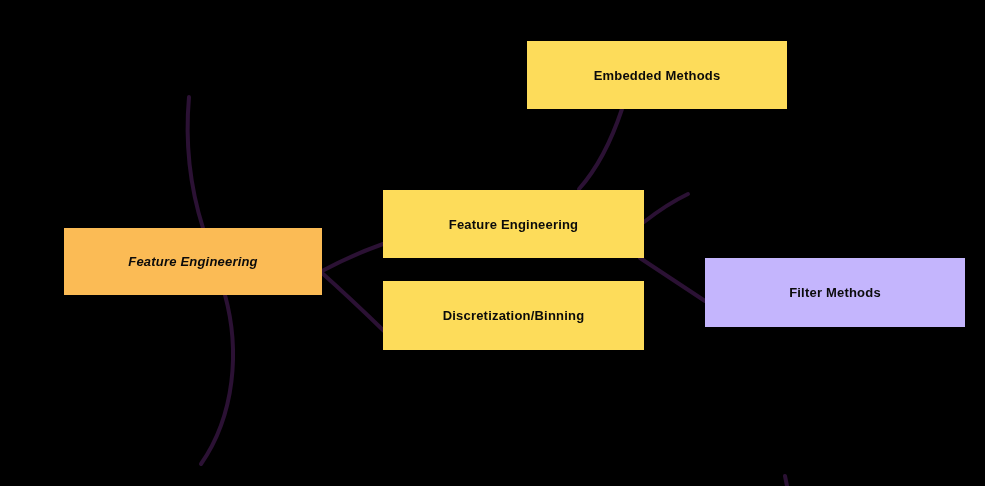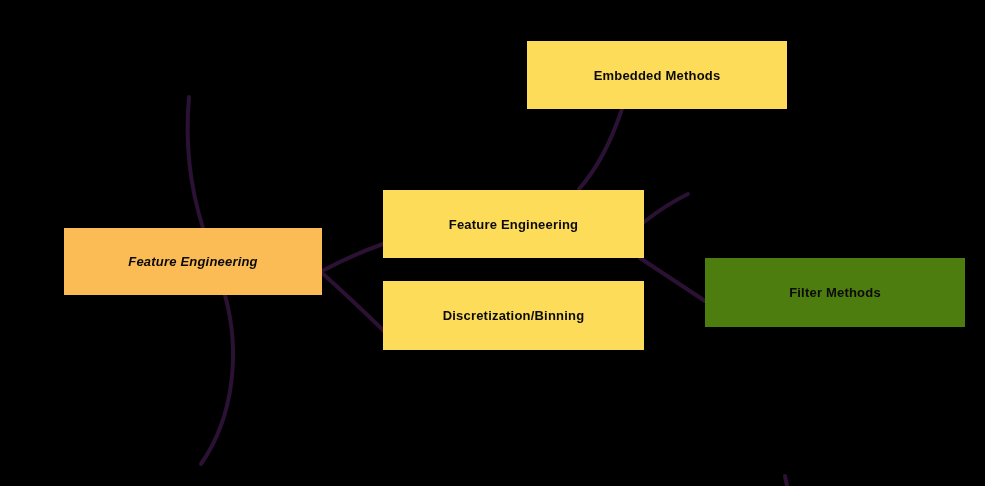--- a/index.html
+++ b/index.html
@@ -75,17 +75,17 @@
 
   <div class="node n-db" style="background: rgb(253, 220, 90);">
     <span style="color: rgb(11, 11, 11);">Discretization/Binning</span>
   </div>
 
   <div class="node n-em" style="background: rgb(253, 220, 90);">
     <span style="color: rgb(11, 11, 11);">Embedded Methods</span>
   </div>
 
 
-  <div class="node n-fm" style="background: #4d7c0f;">
+  <div class="node n-fm" style="background: #c4b5fd;">
     <span style="color: rgb(11, 11, 11);">Filter Methods</span>
   </div>
 
 </div>
 
 </body></html>

